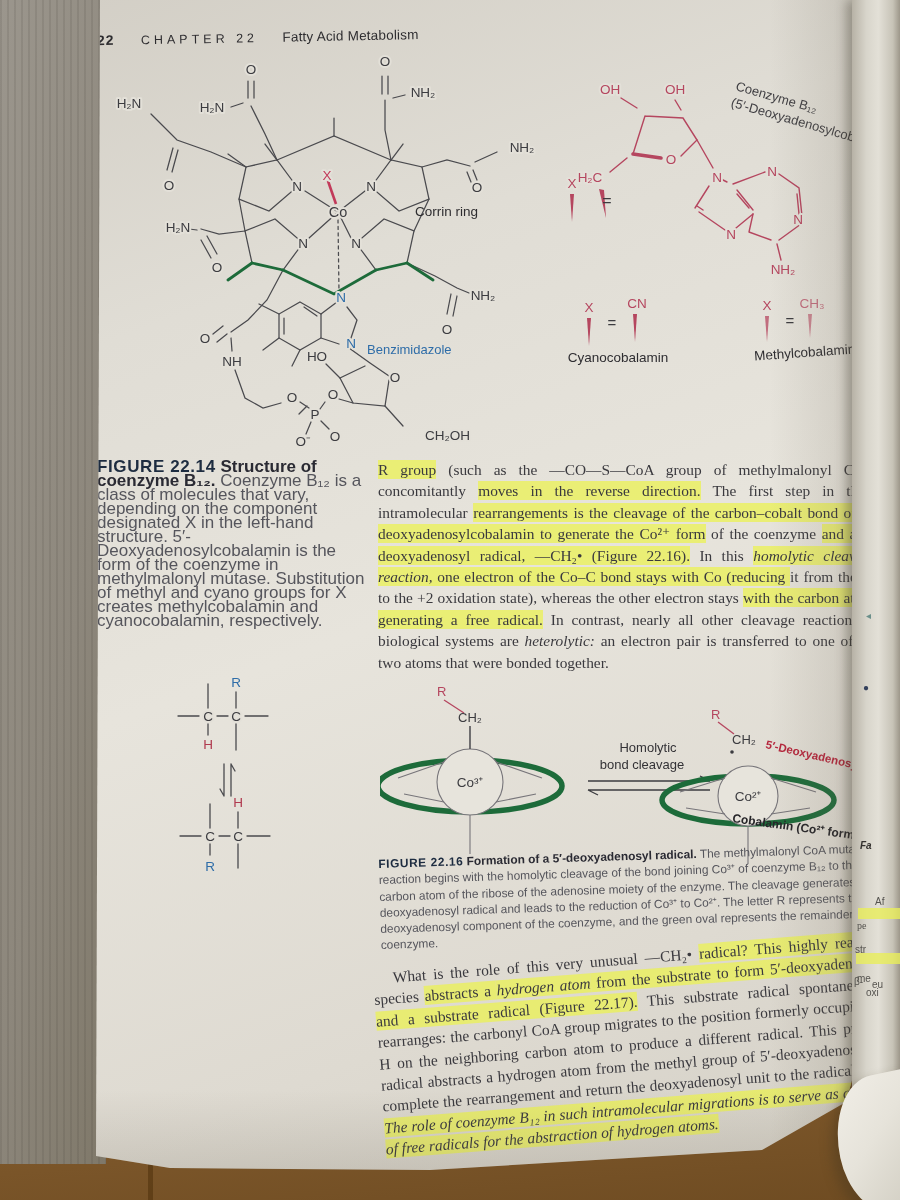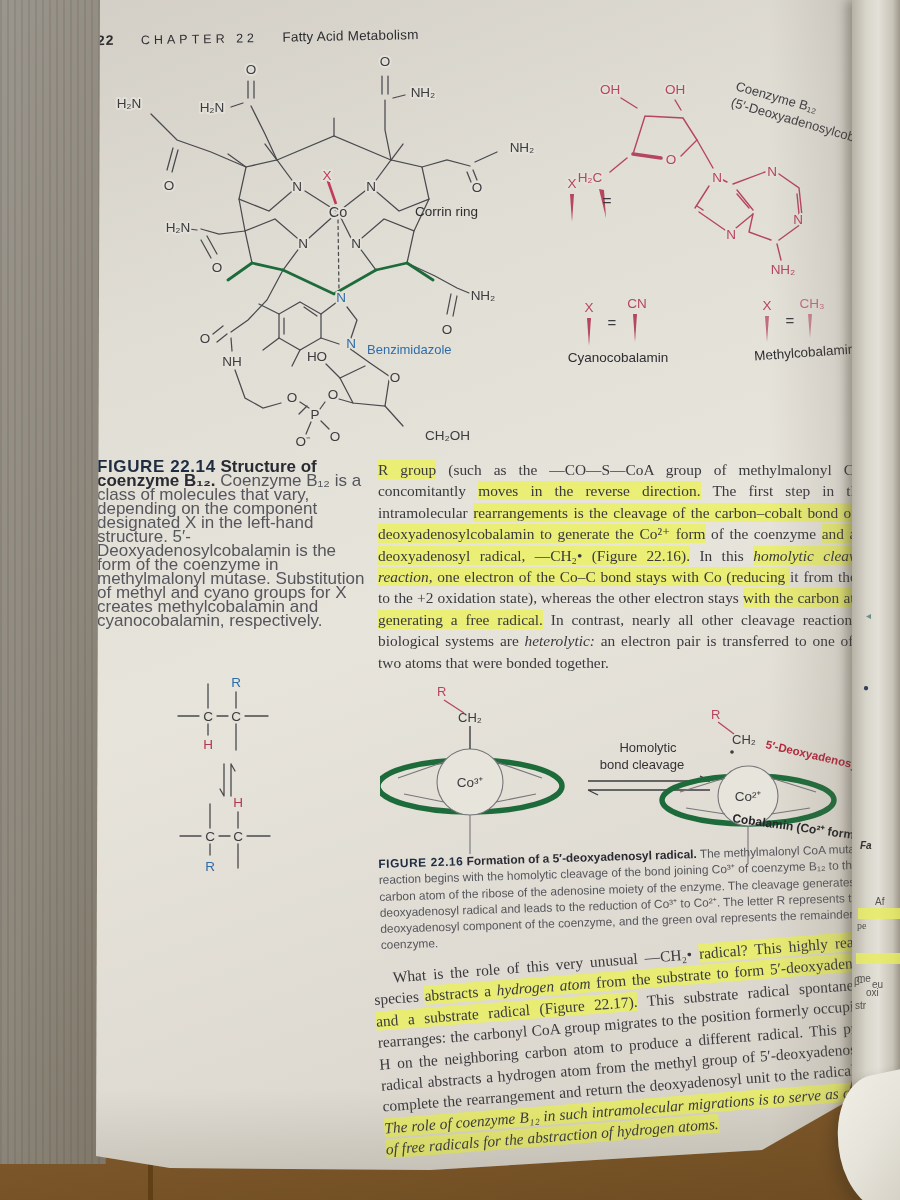--- a/index.html
+++ b/index.html
@@ -307,18 +307,18 @@
 <div class="abs next-page">
   <div class="frag" style="left:14px; top:610px; color:#6b8f8a;">◂</div>
   <div class="frag" style="left:11px; top:682px; color:#33405c; font-weight:bold;">●</div>
   <div class="frag b" style="left:8px;  top:840px;font-style:italic;">Fa</div>
   <div class="frag" style="left:23px;  top:896px;">Af</div>
   <div class="frag hl" style="left:6px; top:908px;">of</div>
   <div class="frag" style="left:5px;  top:920px;font-family:Liberation Serif, serif;">pe</div>
   <div class="frag" style="left:5px;  top:973px;">me</div>
   <div class="frag" style="left:20px;  top:942px;margin-top:37px;">eu</div>
   <div class="frag hl" style="left:4px; top:953px;">Co</div>
-  <div class="frag" style="left:3px;  top:1000px;text-align:center;">str</div>
+  <div class="frag" style="left:3px;  top:944px;text-align:center;">str</div>
   <div class="frag" style="left:2px;  top:976px;">β-</div>
   <div class="frag" style="left:14px;  top:987px;">oxi</div>
 </div>
 
 <div class="abs corner-curl"></div>
 
 </body></html>

